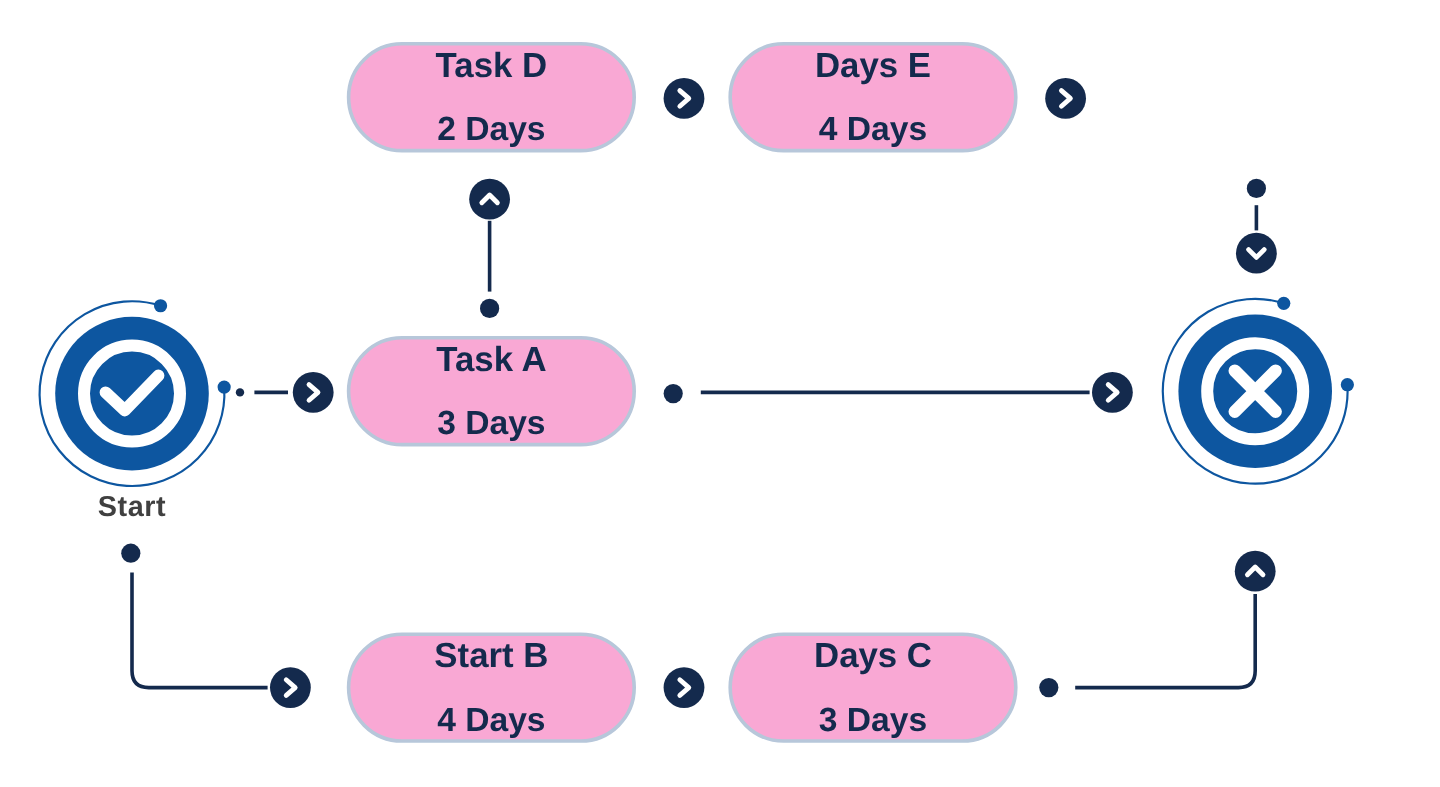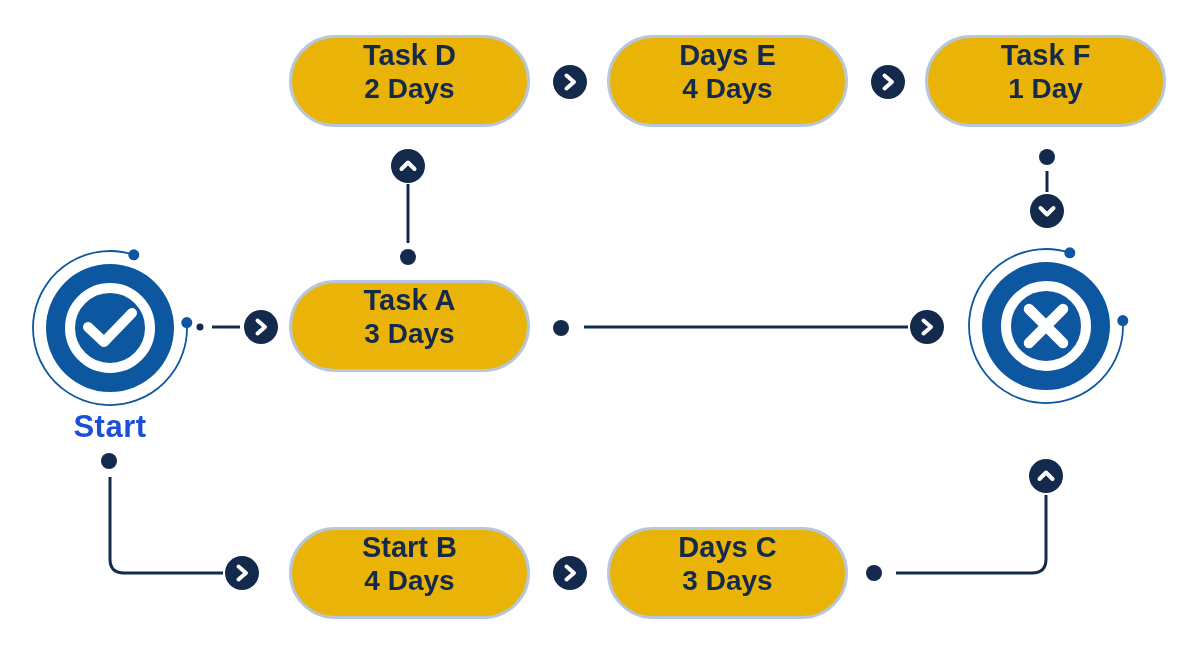--- a/index.html
+++ b/index.html
@@ -8,36 +8,36 @@
     width:1200px;height:656px;
     background:#ffffff;
     font-family:"Liberation Sans", sans-serif;
     overflow:hidden;
   }
   .layer{position:absolute;left:0;top:0;}
   .pill{
     position:absolute;
     width:241px;height:92px;
     box-sizing:border-box;
-    background:#eab308;
+    background:#f9a8d4;
     border:3.5px solid #b7c7da;
     border-radius:46px;
     display:flex;flex-direction:column;
-    align-items:center;justify-content:flex-start;
+    align-items:center;justify-content:space-between;
     z-index:2;
   }
   .pill-title{
     color:#142a4d;font-size:29px;font-weight:700;line-height:34px;
   }
   .pill-sub{
     color:#142a4d;font-size:28px;font-weight:700;line-height:33px;
   }
   .terminal-label{
     position:absolute;width:160px;text-align:center;
-    color:#1d4ed8;font-size:31px;font-weight:700;
+    color:#404040;font-size:24px;font-weight:700;
     z-index:2;letter-spacing:0.5px;
   }
 </style>
 </head>
 <body>
 
 <div class="canvas">
 
   <svg class="layer" width="1200" height="656" viewBox="0 0 1200 656">
 
@@ -118,24 +118,20 @@
   </svg>
 
   <div class="pill" style="left:289px;top:35px">
     <div class="pill-title">Task D</div>
     <div class="pill-sub">2 Days</div>
   </div>
   <div class="pill" style="left:607px;top:35px">
     <div class="pill-title">Days E</div>
     <div class="pill-sub">4 Days</div>
   </div>
-  <div class="pill" style="left:925px;top:35px">
-    <div class="pill-title">Task F</div>
-    <div class="pill-sub">1 Day</div>
-  </div>
   <div class="pill" style="left:289px;top:280px">
     <div class="pill-title">Task A</div>
     <div class="pill-sub">3 Days</div>
   </div>
   <div class="pill" style="left:289px;top:527px">
     <div class="pill-title">Start B</div>
     <div class="pill-sub">4 Days</div>
   </div>
   <div class="pill" style="left:607px;top:527px">
     <div class="pill-title">Days C</div>

